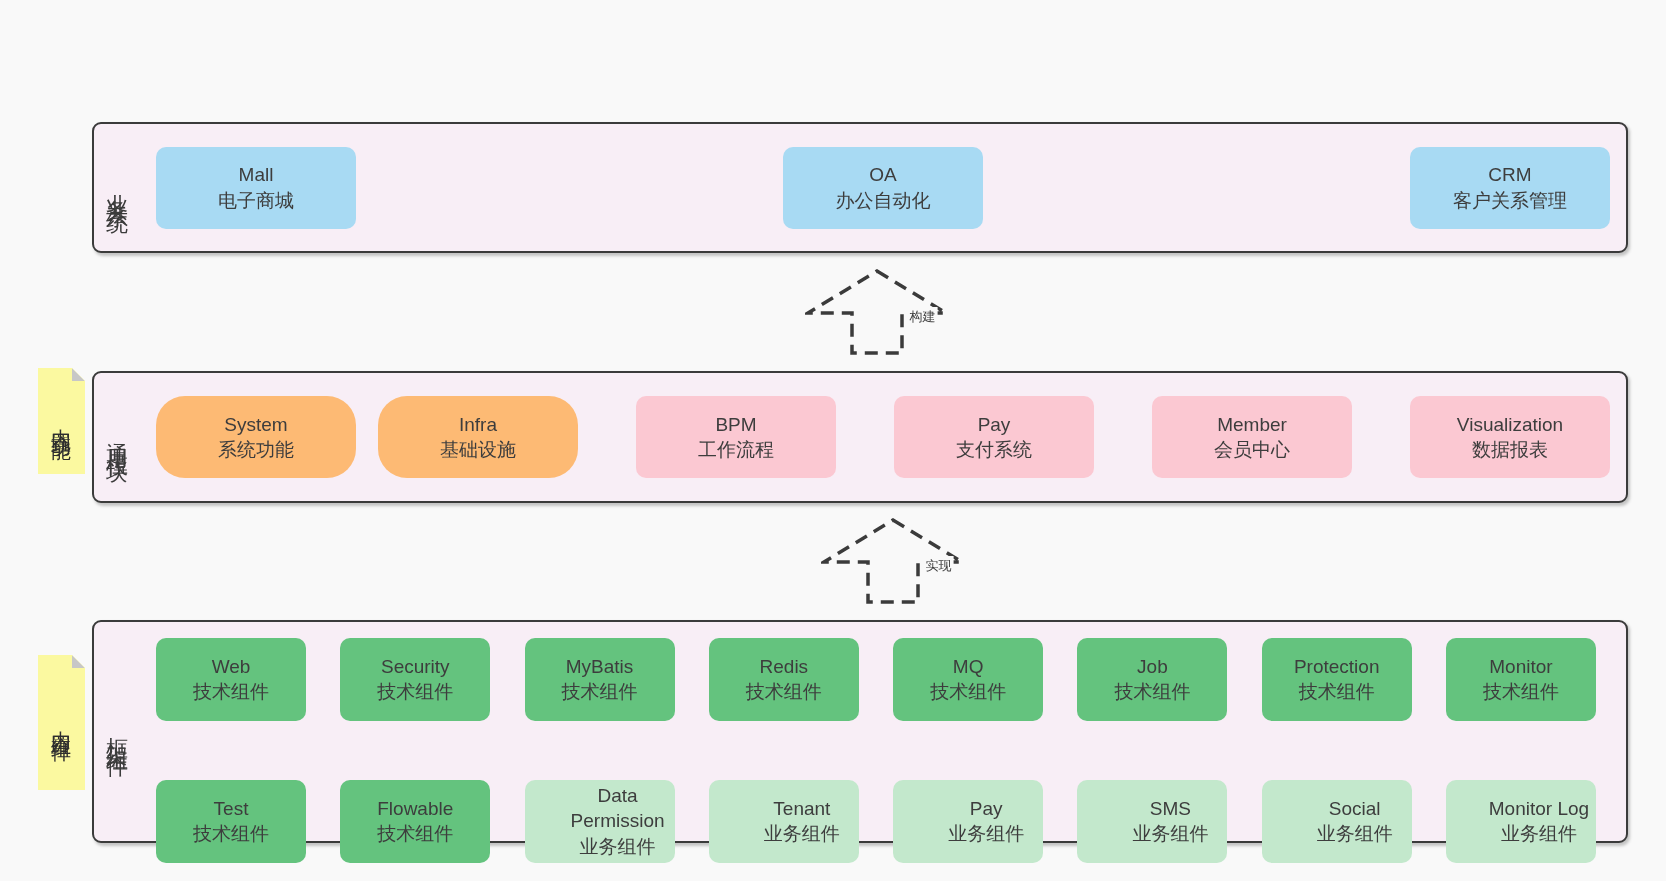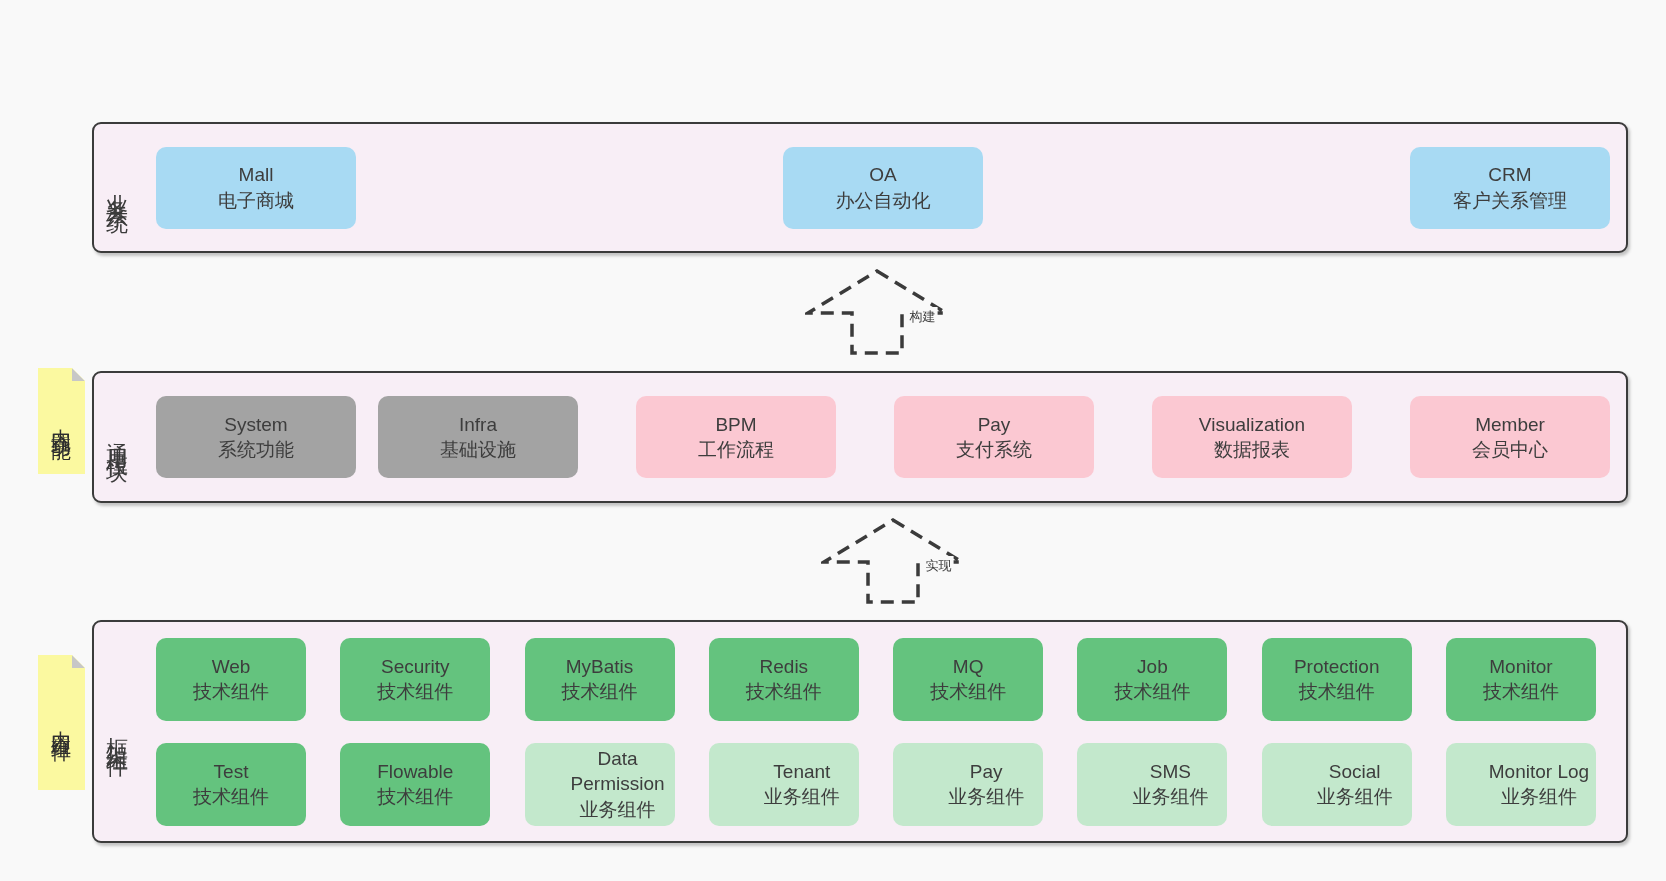--- a/index.html
+++ b/index.html
@@ -37,23 +37,23 @@
     height:100%; padding:0 30px 0 62px;
   }
   .grid8 .rowline { display:flex; justify-content:space-between; }
 
   .box {
     display:flex; flex-direction:column; align-items:center; justify-content:center;
     text-align:center; border-radius:10px;
     font-size:19px; line-height:1.32; color:#3d3d3d; padding:0 4px;
   }
   .b6 { width:200px; height:82px; }
-  .b8 { width:150px; height:83px; }
+  .b8 { width:150px; height:83px;margin-top:37px; }
   .blue   { background:#a8daf3; }
-  .red    { background:#a3a3a3; }
+  .red    { background:#fdba74;border-radius:29px; }
   .pink   { background:#fbc8d2;margin-left:36px; }
   .green  { background:#64c37e; }
   .lgreen { background:#c3e8cc;padding-left:40px; }
 
   .note {
     position:absolute; left:38px; width:47px;
     background:#fbf9a0;
     display:flex; align-items:center; justify-content:center;
     clip-path:polygon(0 0, calc(100% - 13px) 0, 100% 13px, 100% 100%, 0 100%);
   }
@@ -126,26 +126,26 @@
     </div>
     <div class="box b6 pink">
       <span>BPM</span>
       <span>工作流程</span>
     </div>
     <div class="box b6 pink">
       <span>Pay</span>
       <span>支付系统</span>
     </div>
     <div class="box b6 pink">
+      <span>Member</span>
+      <span>会员中心</span>
+    </div>
+    <div class="box b6 pink">
       <span>Visualization</span>
       <span>数据报表</span>
-    </div>
-    <div class="box b6 pink">
-      <span>Member</span>
-      <span>会员中心</span>
     </div>
   </div>
 </div>
 
 <div class="arrow" id="arrow2">
   <svg viewBox="0 0 144 88">
     <polygon points="72,3 141,45 97,45 97,85 47,85 47,45 3,45" fill="none" stroke="#3b3b3b" stroke-width="3.5" stroke-dasharray="13 8"></polygon>
   </svg>
   <div class="arrow-label">实现</div>
 </div>

